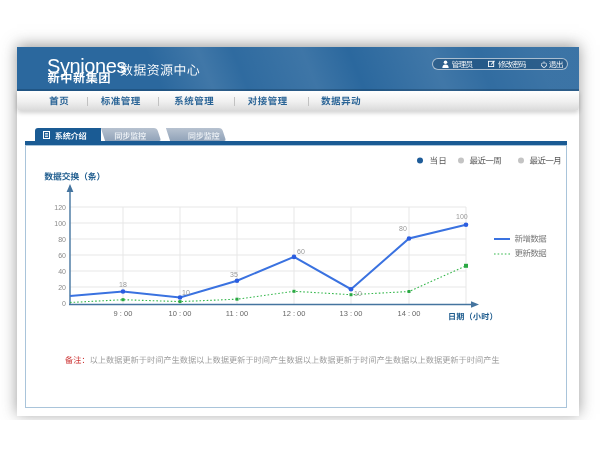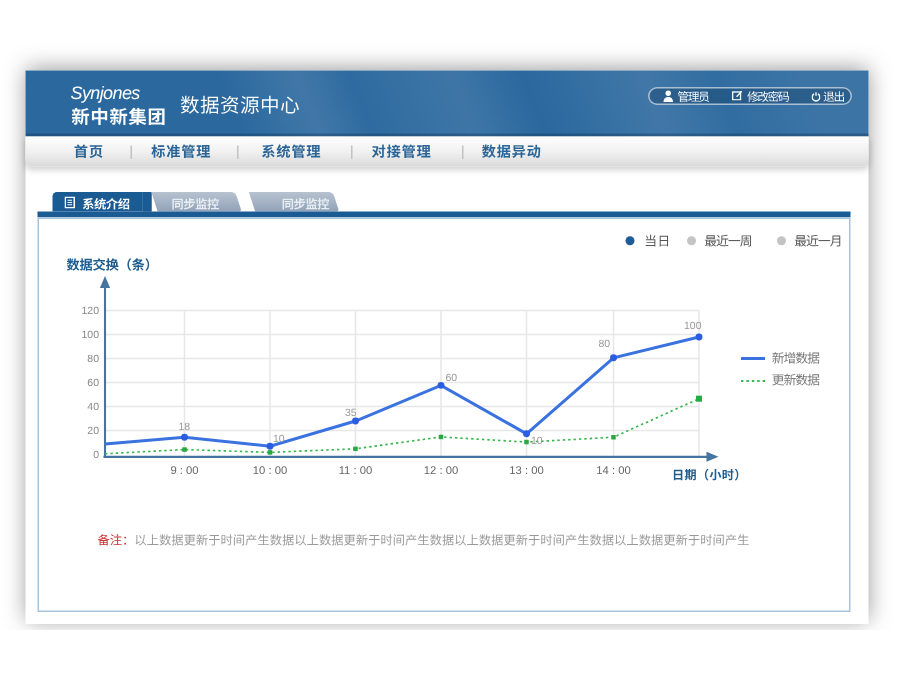--- a/index.html
+++ b/index.html
@@ -9,21 +9,21 @@
   .abs { position:absolute; }
   .page { position:absolute; left:17px; top:47px; width:562px; height:369px;
     background:#fff; box-shadow:0 -2px 14px rgba(70,70,70,.55); }
   .header { position:absolute; left:0; top:0; width:562px; height:44px;
     box-shadow: inset 0 -2px 0 rgba(8,40,72,.28);
     background:#2b689e;
     background-image:
       linear-gradient(68deg, rgba(255,255,255,0) 25%, rgba(255,255,255,.10) 34%, rgba(255,255,255,.02) 40%, rgba(255,255,255,.09) 52%, rgba(255,255,255,0) 60%, rgba(255,255,255,.10) 74%, rgba(255,255,255,.03) 82%, rgba(255,255,255,.08) 92%);
   }
   .logo { position:absolute; left:30px; top:9px; color:#fff; line-height:1; }
-  .logo .en { font-size:12px; font-weight:normal; letter-spacing:-0.4px;font-style:italic; }
+  .logo .en { font-size:20px; font-weight:normal; letter-spacing:-0.4px; }
   .pill { position:absolute; left:414.8px; top:10.5px; width:136px; height:12px;
     border:1px solid rgba(255,255,255,.6); border-radius:7px; background:rgba(13,54,92,.35); }
   .nav { position:absolute; left:0; top:44px; width:562px; height:20px;
     background:linear-gradient(#ffffff, #efefef 55%, #d9d9d9);
     border-radius:0 0 4px 4px; box-shadow:0 2px 4px rgba(0,0,0,.18);
     display:flex; align-items:center; }
   .nav .item { text-align:center; }
   .nav .sep { width:1px; height:9px; background:#c2c2c2; }
   .nav .lead { width:14px; }
   .tab-active { position:absolute; left:18px; top:81px; width:60px; height:13px;

